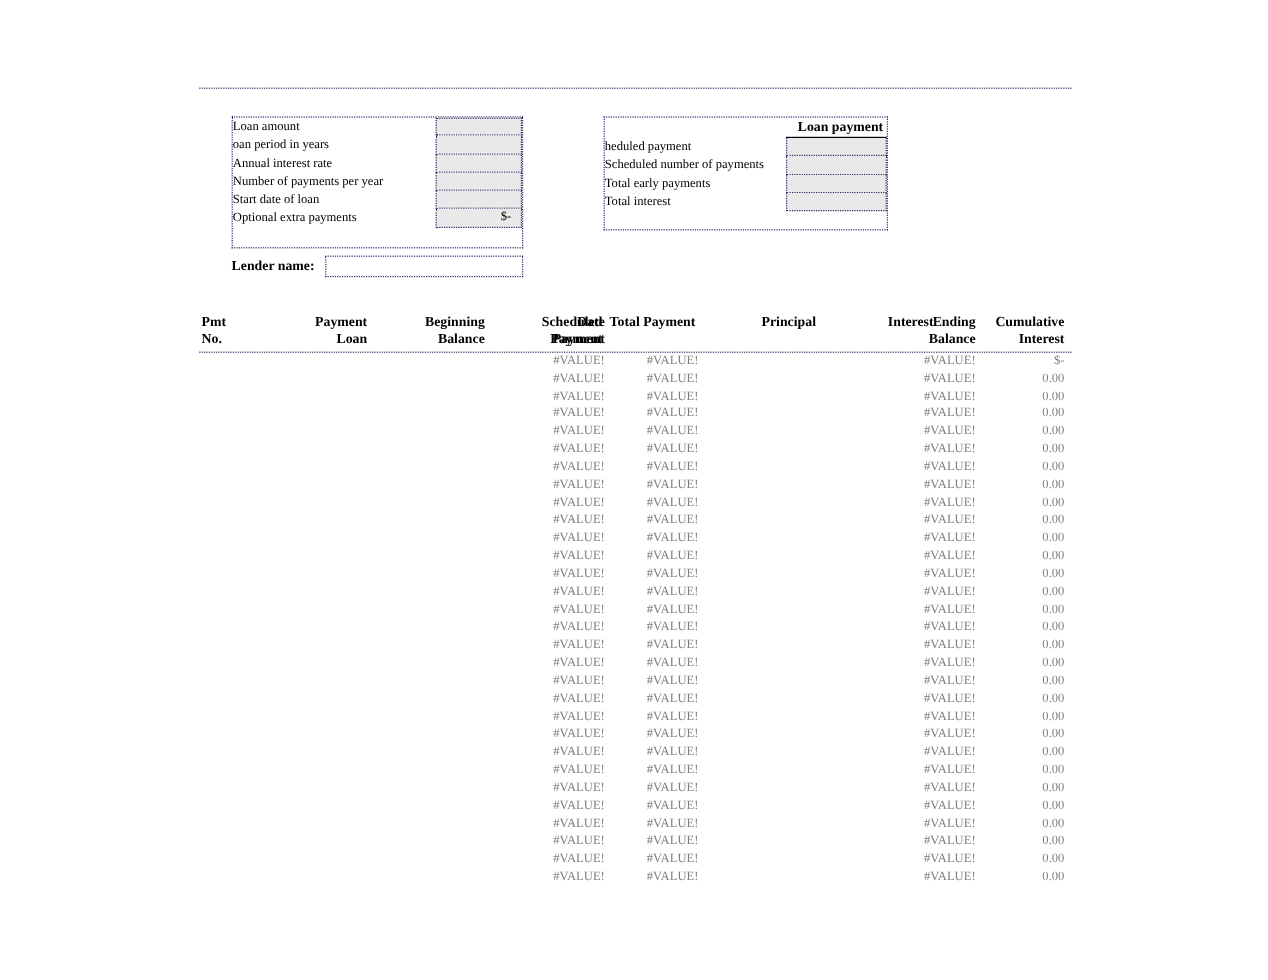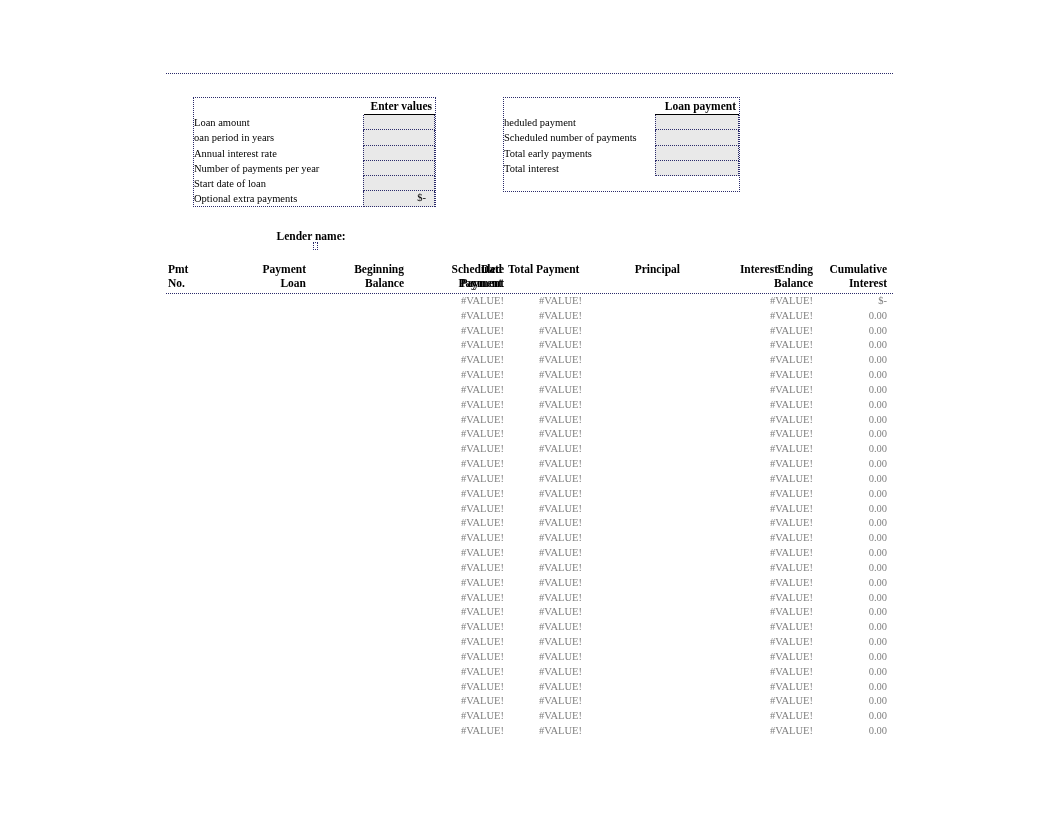--- a/index.html
+++ b/index.html
@@ -90,26 +90,25 @@
   
   #loan-summary-panel { left: 503px; top: 97px; width: 237px; height: 95px; }
   #loan-summary-panel .head-spacer { width: 152px; }
   #loan-summary-panel .head-title  { width: 84px; }
   #loan-summary-panel .row-cell    { width: 84px; flex: 0 0 84px; }
 
   
   #lender-row {
     position: absolute;
     left: 193px;
-    top: 230px;
+    top: 212px;
     width: 243px;
     height: 20px;
     display: flex;
     align-items: center;
-    flex-direction: column;
   }
   #lender-row .lender-label {
     font-weight: bold;
     font-size: 11.5px;
     white-space: nowrap;
     width: 76px;
   }
   #lender-row .lender-input {
     flex: 1 1 auto;
     height: 18px;
@@ -184,24 +183,20 @@
   .h-int     { left: 520px; width: 92px;  text-align: right; }
   .h-endbal  { left: 588px; width: 59px;  text-align: right; }
   .h-cumint  { left: 653px; width: 68px;  text-align: right; }
 </style>
 </head>
 <body>
 
 <div class="top-rule"></div>
 
 <div class="panel" id="enter-values-panel">
-  <div class="panel-head">
-    <div class="head-spacer"></div>
-    <div class="head-title">Enter values</div>
-  </div>
   <div class="panel-row">
     <div class="row-label">Loan amount</div>
     <div class="row-cell"></div>
   </div>
   <div class="panel-row">
     <div class="row-label">oan period in years</div>
     <div class="row-cell"></div>
   </div>
   <div class="panel-row">
     <div class="row-label">Annual interest rate</div>

